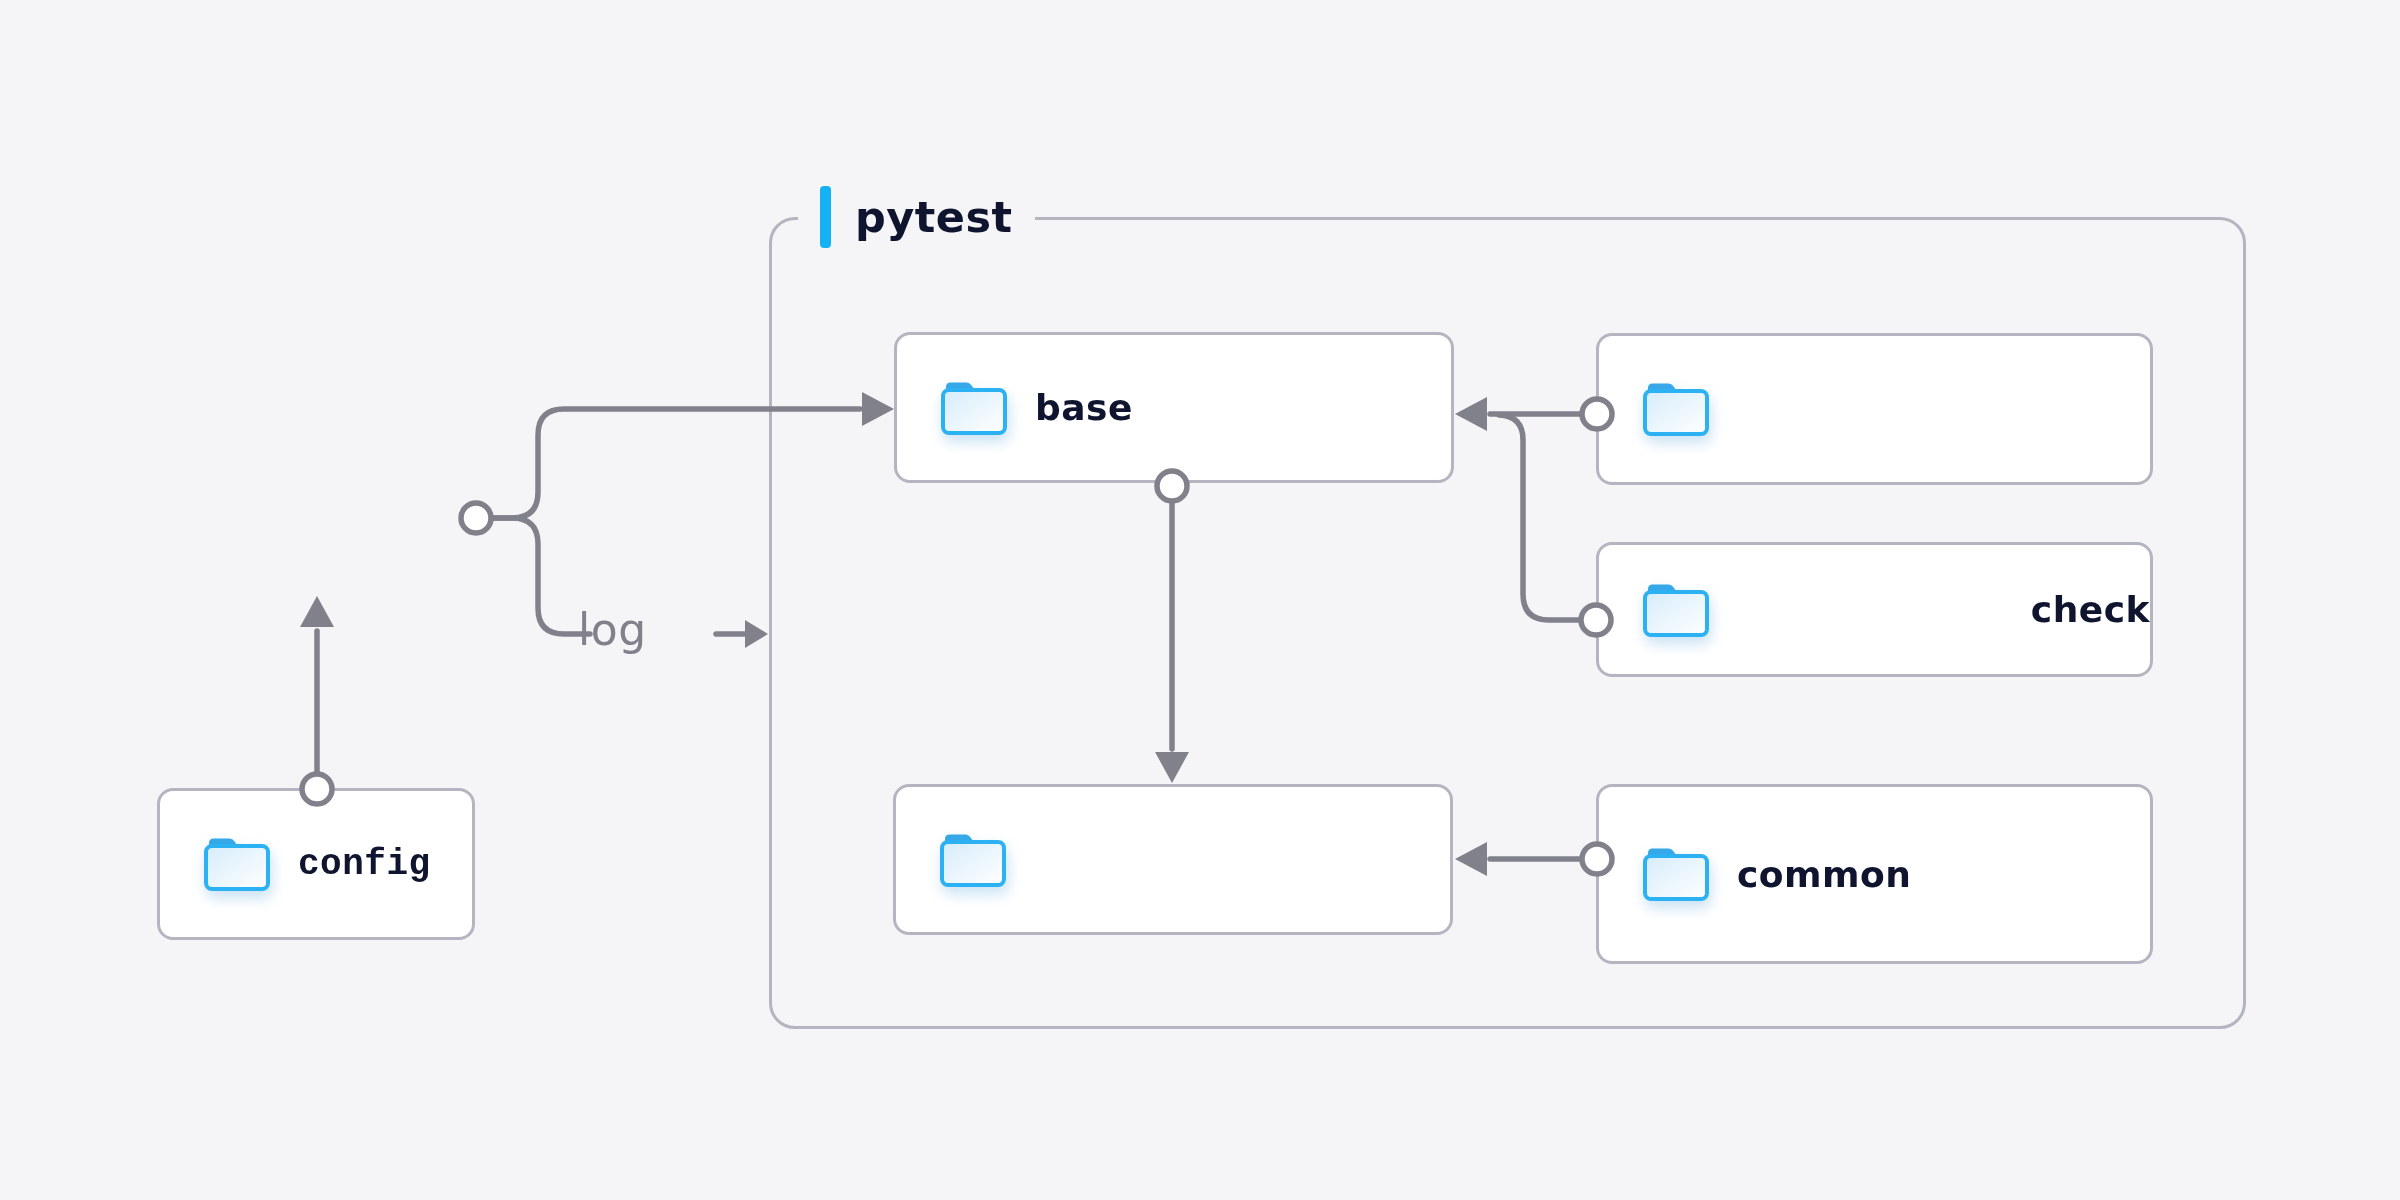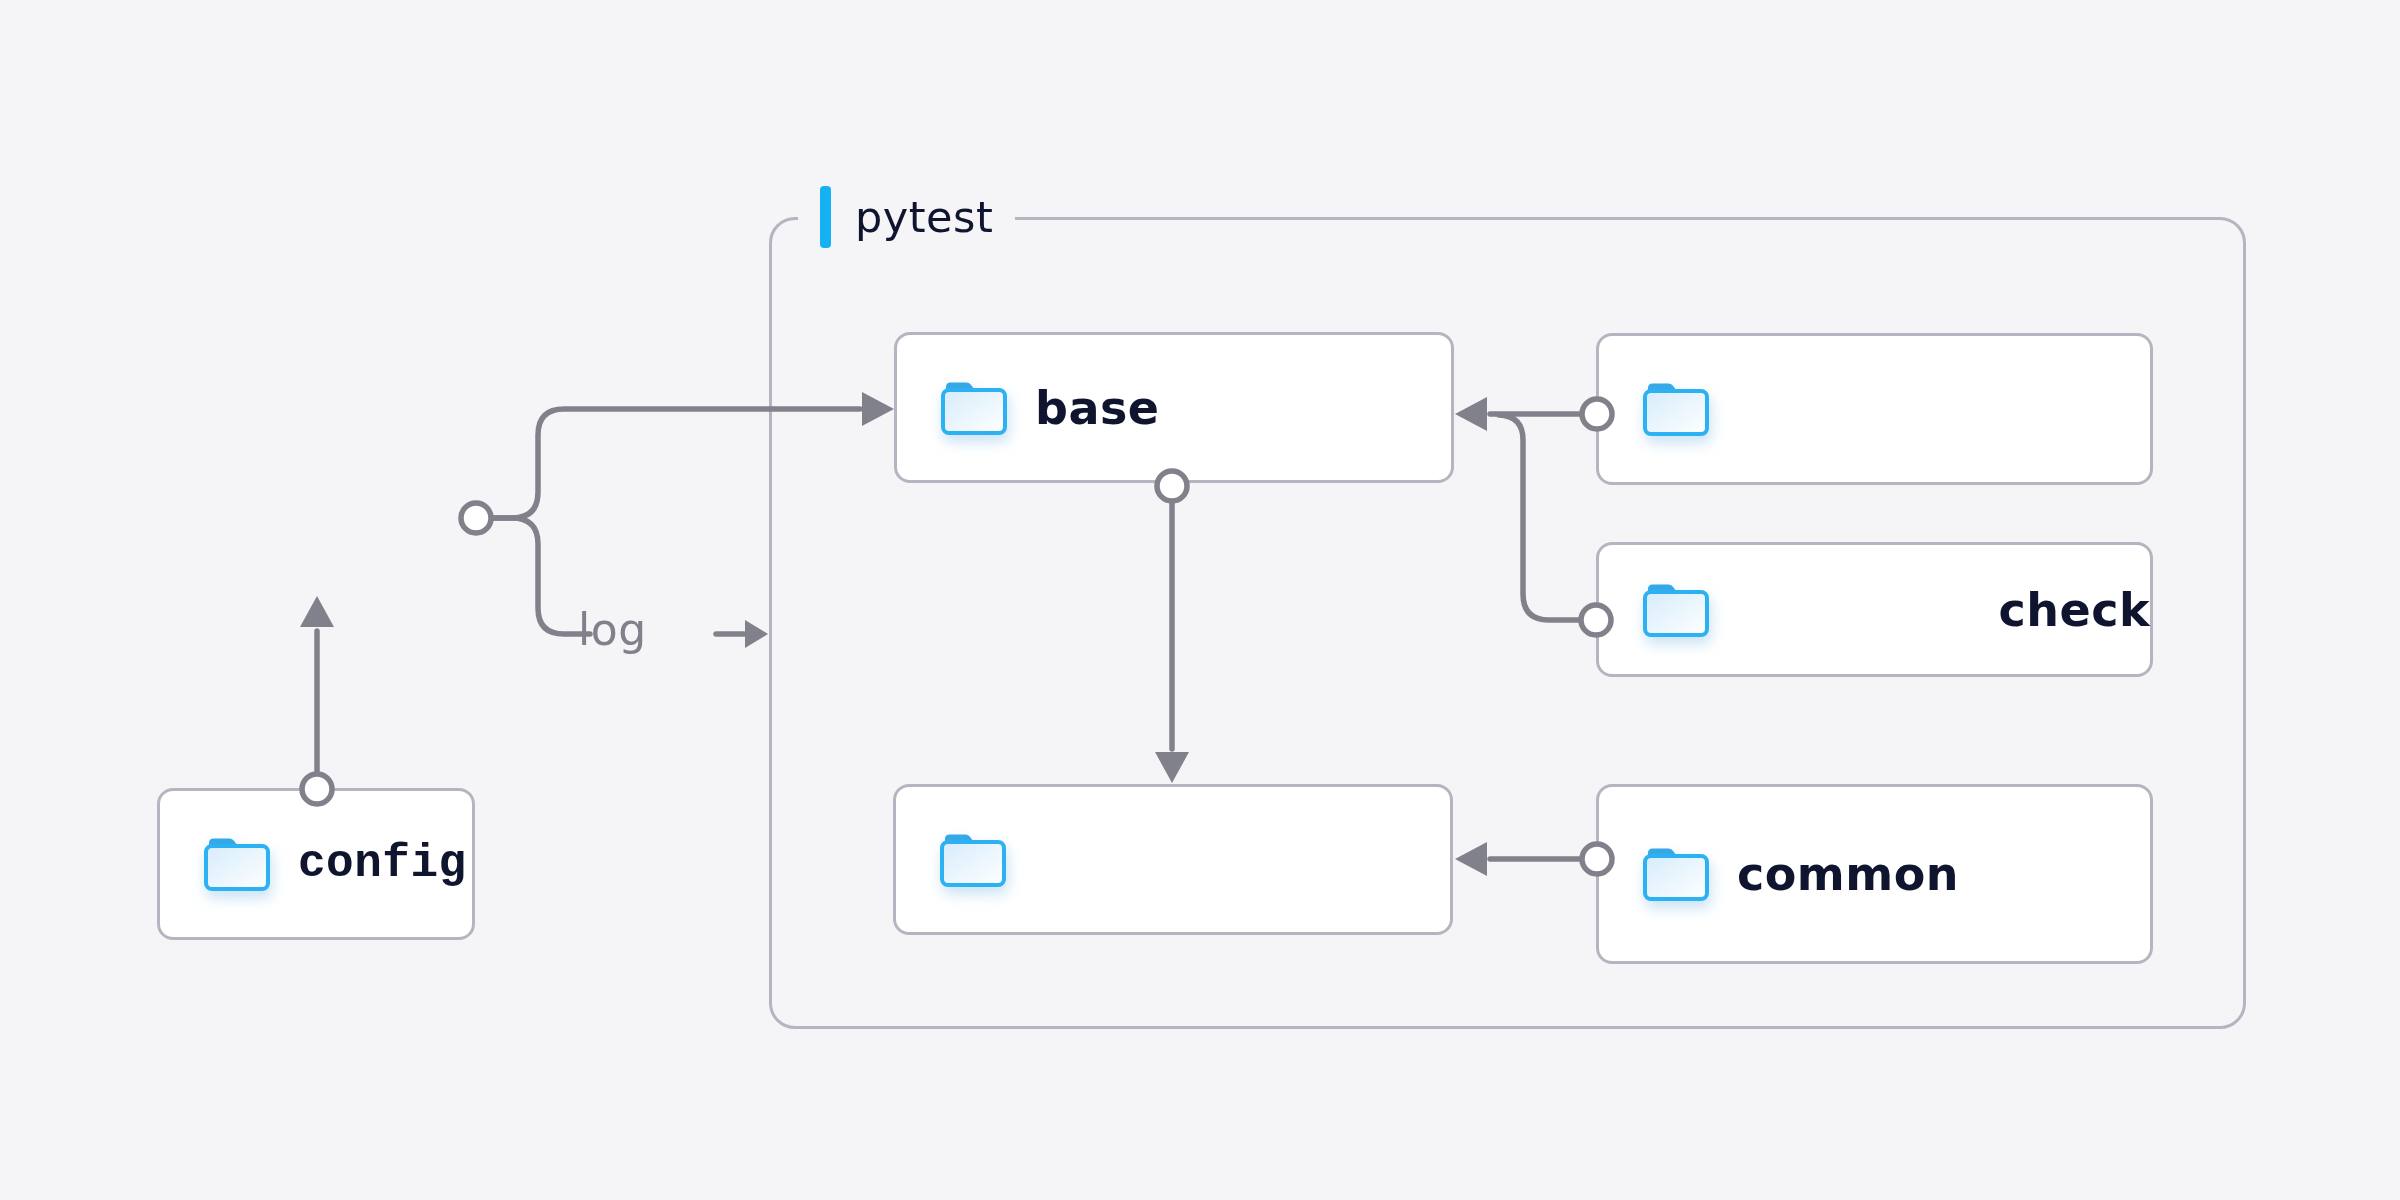--- a/index.html
+++ b/index.html
@@ -26,33 +26,33 @@
     border:3px solid var(--node-border);border-radius:26px;
     box-sizing:border-box;background:transparent;z-index:1;
   }
   .group-label{
     position:absolute;left:798px;top:186px;height:62px;z-index:4;
     display:flex;align-items:center;gap:24px;padding:0 22px;
     background:var(--bg);
   }
   .accent-bar{width:11px;height:62px;border-radius:4px;background:var(--accent);}
   .group-label .txt{
-    font-size:43px;font-weight:400;color:var(--text);letter-spacing:0.5px;line-height:62px;
+    font-size:43px;font-weight:700;color:var(--text);letter-spacing:0.5px;line-height:62px;
   }
 
   
   .node{
     position:absolute;box-sizing:border-box;
     background:var(--node-fill);
     border:3px solid var(--node-border);border-radius:16px;
     display:flex;align-items:center;gap:26px;padding-left:42px;
     z-index:2;
   }
   .node .label{
-    font-size:46px;font-weight:600;color:var(--text);letter-spacing:0.5px;
+    font-size:36px;font-weight:600;color:var(--text);letter-spacing:0.5px;
     white-space:nowrap;
   }
   .folder{width:70px;height:58px;flex:0 0 auto;filter:drop-shadow(2px 7px 7px rgba(80,160,220,.30));}
   .ftab{fill:var(--folder-tab);}
   .fbody{fill:url(#fgrad);stroke:var(--folder-stroke);stroke-width:4;}
 
   
   svg.wires{position:absolute;left:0;top:0;width:2400px;height:1200px;z-index:3;pointer-events:none;}
   .wires path{fill:none;stroke:var(--wire);stroke-width:5.5;stroke-linecap:round;}
   .wires circle{fill:#ffffff;stroke:var(--wire);stroke-width:5.5;}

